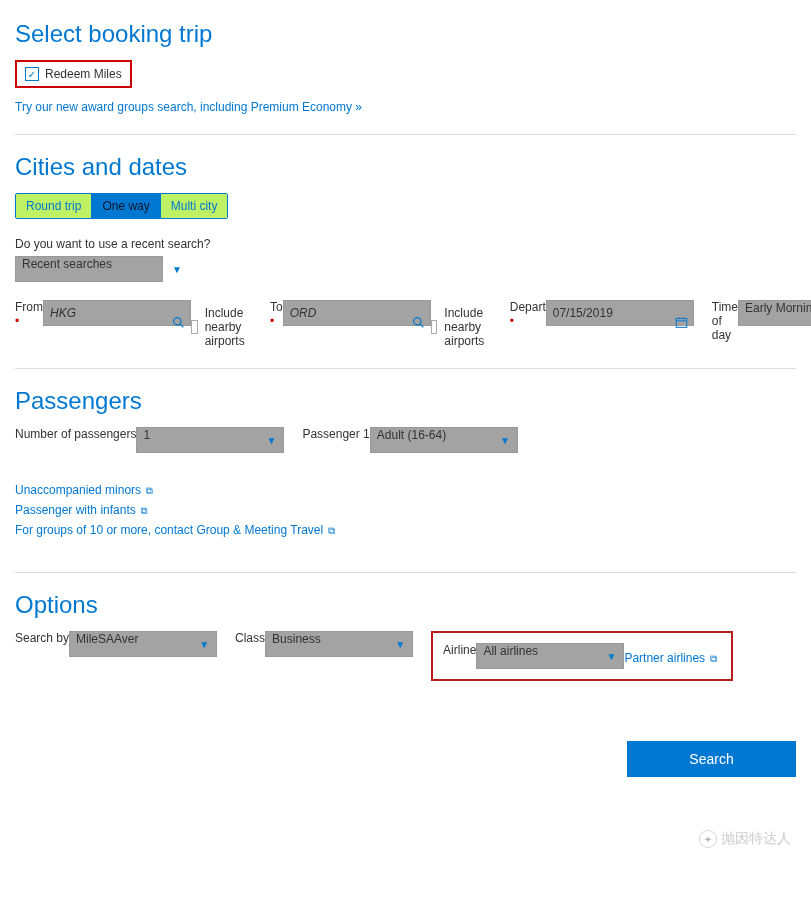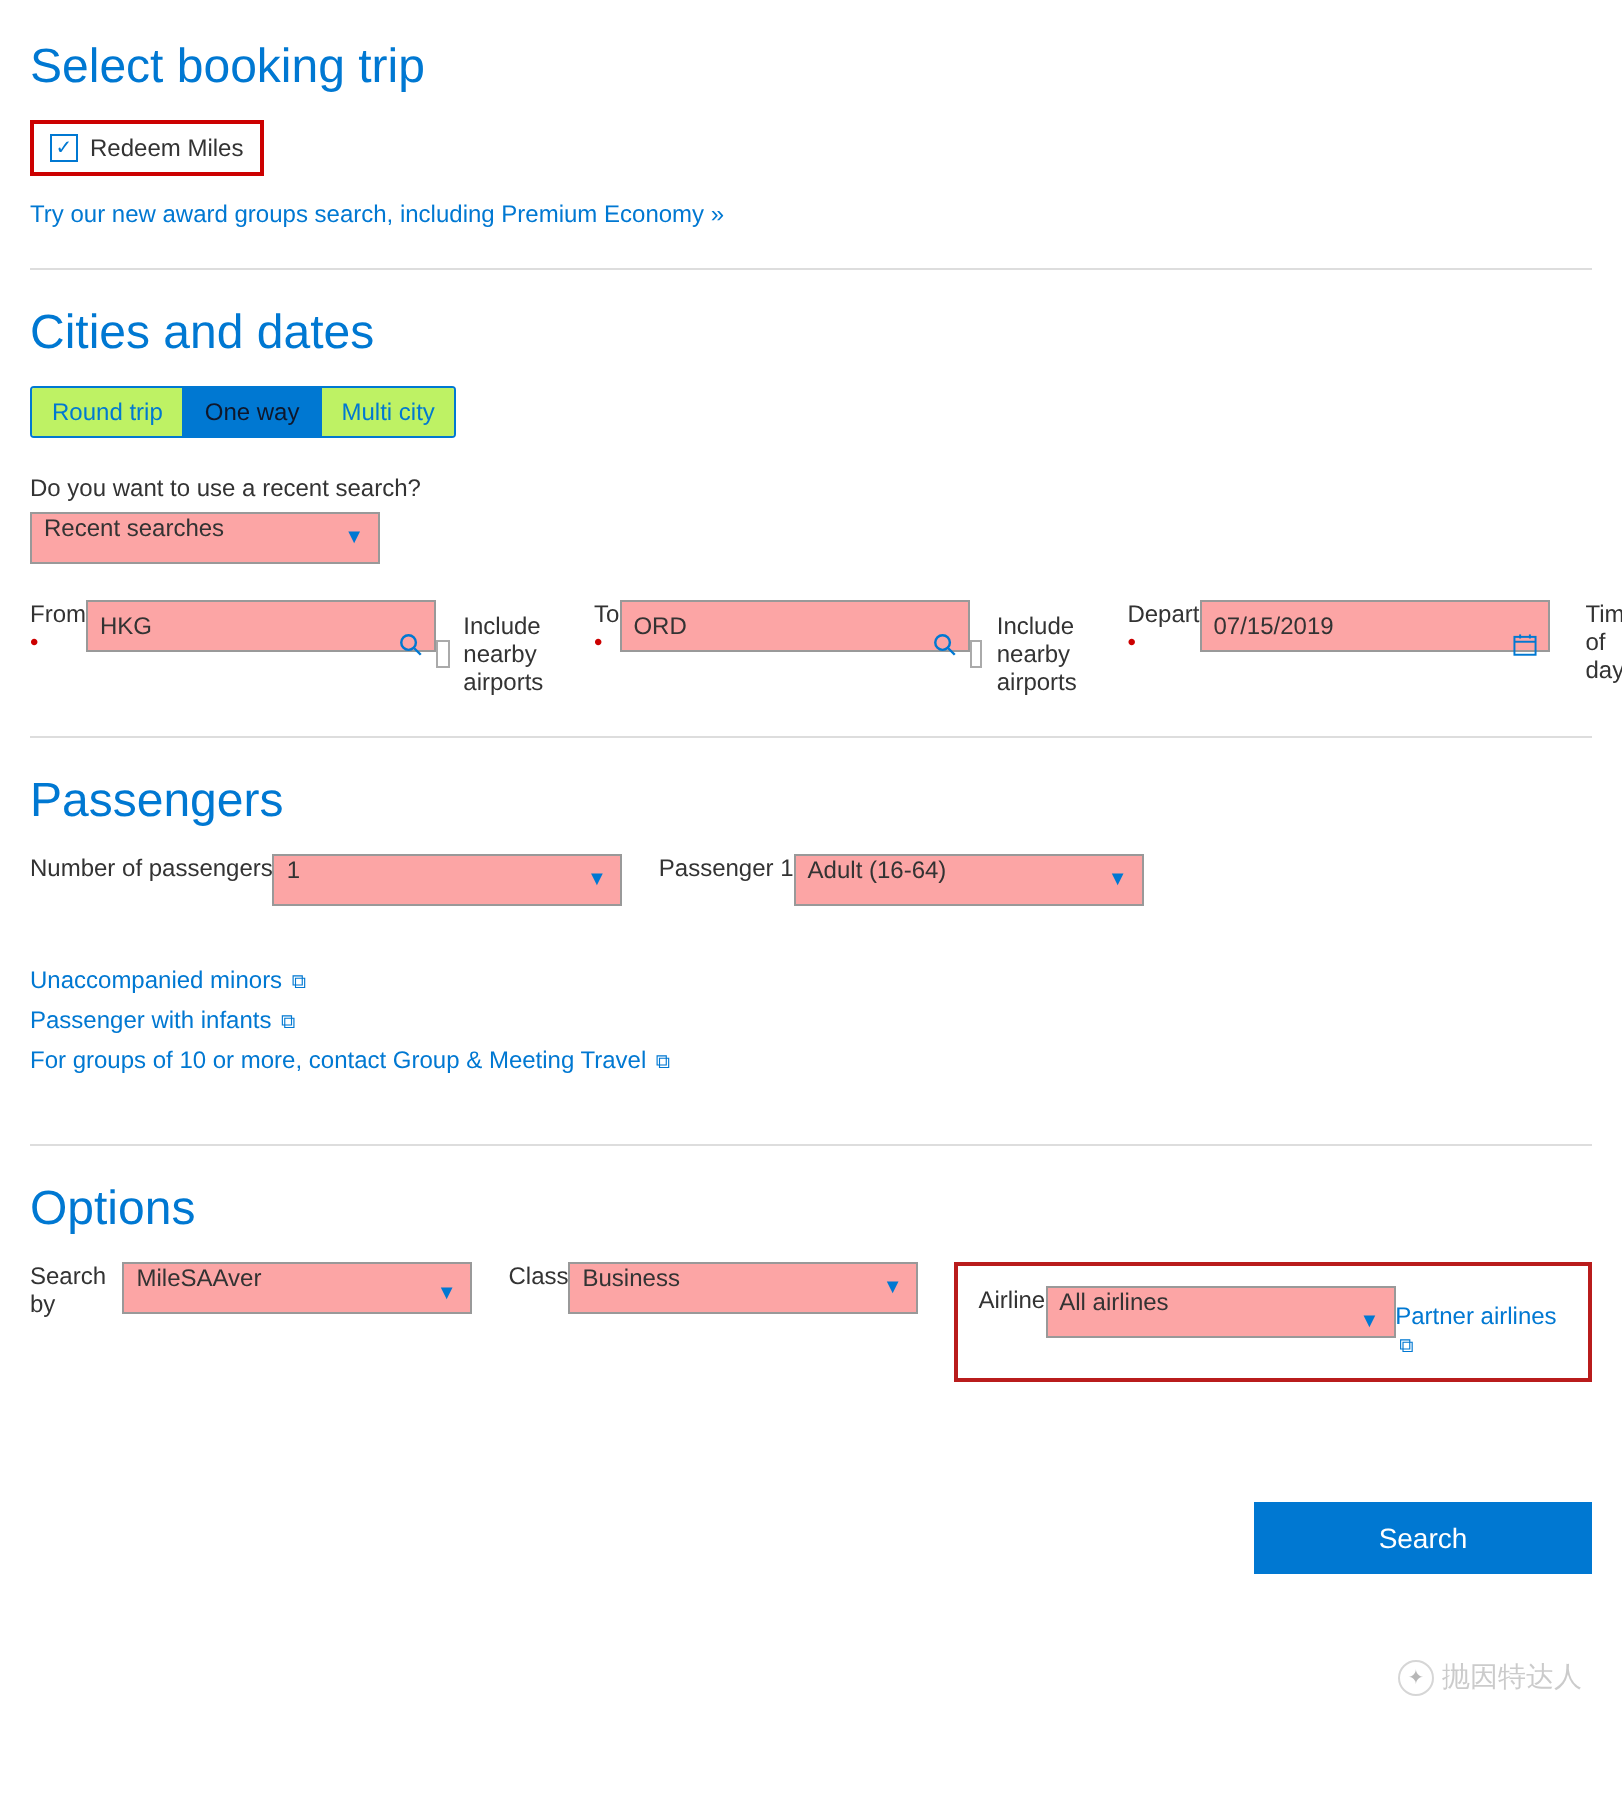--- a/index.html
+++ b/index.html
@@ -15,23 +15,23 @@
 .triptype { display: inline-flex; border: 1px solid #0078d2; border-radius: 2px; overflow: hidden; margin-bottom: 18px; }
 .trip-seg { padding: 5px 10px; font-size: 12px; color: #0078d2; background: #bef264; cursor: pointer; border-right: 1px solid #0078d2; }
 .trip-seg:last-child { border-right: none; }
 .trip-seg.active { background: #0078d2; color: #0f172a; }
 .sublabel { font-size: 12px; color: #333; margin-bottom: 5px; }
 .row { display: flex; gap: 18px; margin-bottom: 10px; }
 .fld { display: flex; flex-direction: row; }
 .fld-label { font-size: 12px; color: #333; margin-bottom: 4px; }
 .fld-label .req { color: #c00; }
 .sel-wrap { position: relative; }
-.input, .select, .input-search { height: 26px; border: 1px solid #999; background: #fca5a5; padding: 0 24px 0 6px; font-size: 12px; color: #333; width: 175px; }
+.input, .select, .input-search { height: 26px; border: 1px solid #999; background: #a3a3a3; padding: 0 24px 0 6px; font-size: 12px; color: #333; width: 148px; }
 .select { cursor: pointer; }
-.input-search { cursor: text; }
+.input-search { cursor: text; font-style: italic; }
 .caret { position: absolute; right: 8px; top: 50%; transform: translateY(-50%); color: #0078d2; font-size: 10px; pointer-events: none; }
 .search-ico { position: absolute; right: 6px; top: 50%; transform: translateY(-50%); color: #0078d2; font-size: 13px; }
 .cal-ico { position: absolute; right: 6px; top: 50%; transform: translateY(-50%); color: #0078d2; font-size: 13px; }
 .nearby { display: flex; align-items: center; gap: 7px; margin-top: 6px; font-size: 12px; color: #333; }
 .ext-icon { font-size: 10px; color: #0078d2; margin-left: 2px; }
 .links-block { margin-top: 30px; }
 .links-block .link-row { margin: 6px 0; }
 .airline-box { border: 2px solid #b91c1c; padding: 10px 14px 10px 10px; }
 .partner-link { margin-top: 8px; }
 .search-btn { background: #0078d2; color: #fff; border: none; width: 169px; height: 36px; font-size: 14px; cursor: pointer; float: right; margin-top: 50px; }

